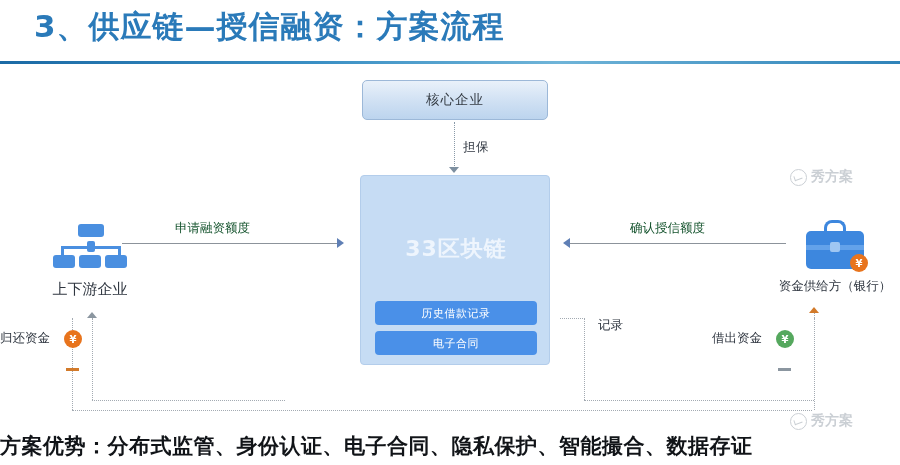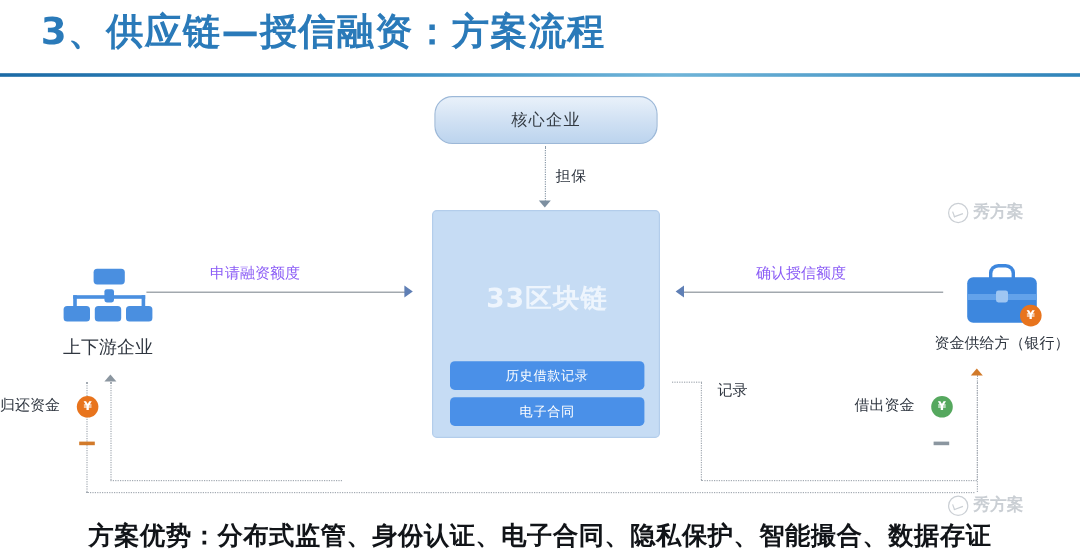--- a/index.html
+++ b/index.html
@@ -39,21 +39,21 @@
   }
 
   
   #core-box {
     position: absolute;
     left: 362px;
     top: 80px;
     width: 186px;
     height: 40px;
     border: 1px solid #9cb8d8;
-    border-radius: 15px;
+    border-radius: 5px;
     background: linear-gradient(to bottom, #e9f1fa 0%, #cfe0f3 55%, #bcd4ee 100%);
     display: flex;
     align-items: center;
     justify-content: center;
     box-sizing: border-box;
   }
   #core-box .lbl {
     font-size: 13.5px;
     color: #333a42;
     letter-spacing: 1px;
@@ -235,21 +235,21 @@
   #arrow-right-head {
     position: absolute; left: 563px; top: 238px;
     width: 0; height: 0;
     border-top: 5px solid transparent;
     border-bottom: 5px solid transparent;
     border-right: 7px solid #5f7fb5;
   }
   .flow-label {
     position: absolute;
     font-size: 12.5px;
-    color: #8b5cf6;
+    color: #14532d;
     white-space: nowrap;
   }
   #label-apply   { left: 175px; top: 220px; }
   #label-confirm { left: 630px; top: 220px; }
 
   
   .dot-v { position: absolute; width: 0; border-left: 1px dotted #a3aab2; }
   .dot-h { position: absolute; height: 0; border-top: 1px dotted #a3aab2; }
 
   
@@ -293,21 +293,21 @@
   }
   #lend-coin { position: absolute; left: 776px; top: 330px; }
   #label-lend { position: absolute; left: 712px; top: 330px; font-size: 12.5px; color:#2f3640; white-space: nowrap; }
 
   
   #advantages {
     position: absolute;
     left: 0;
     top: 432px;
     width: 900px;
-    text-align: center;
+    text-align: left;
     font-size: 21px;
     font-weight: 700;
     color: #111418;
     letter-spacing: 0.5px;
   }
 
   
   .watermark {
     position: absolute;
     display: flex;

